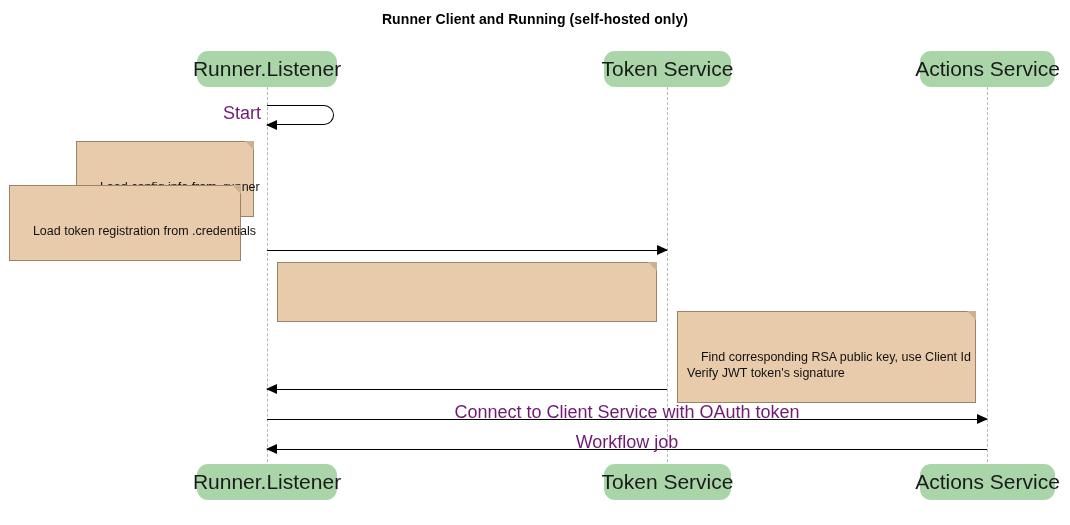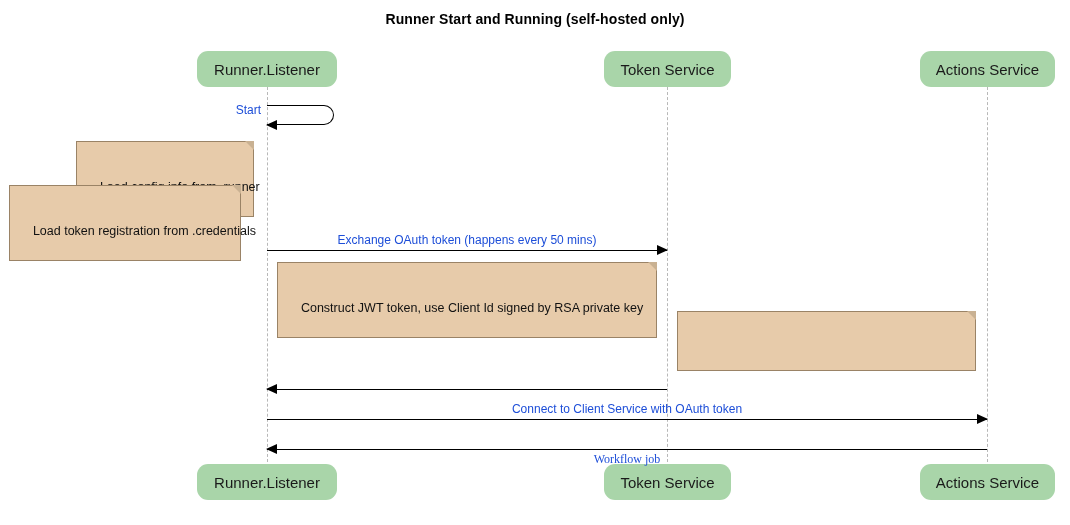--- a/index.html
+++ b/index.html
@@ -34,21 +34,21 @@
   }
   
   .participant {
     position: absolute;
     background: #a9d5a9;
     border-radius: 11px;
     display: flex;
     align-items: center;
     justify-content: center;
     color: #1a1a1a;
-    font-size: 15px;
+    font-size: 21px;
     height: 36px;
     white-space: nowrap;
   }
   
   .note {
     position: absolute;
     background: #e7cbaa;
     border: 1px solid #9a8366;
     color: #111111;
     font-size: 12.5px;
@@ -79,40 +79,40 @@
     border-bottom: 5.5px solid transparent;
     border-left: 11px solid #000000;
   }
   .arrowhead.left {
     border-top: 5.5px solid transparent;
     border-bottom: 5.5px solid transparent;
     border-right: 11px solid #000000;
   }
   .msg-label {
     position: absolute;
-    font-size: 12px;
-    color: #1d4ed8;
+    font-size: 18px;
+    color: #701a75;
     white-space: nowrap;
     text-align: center;
   }
   
   .selfloop {
     position: absolute;
     border: 1.6px solid #000000;
     border-left: none;
     border-radius: 0 14px 14px 0;
     background: transparent;
   }
 </style>
 </head>
 <body>
 
 <div id="diagram">
 
-  <div class="title">Runner Start and Running (self-hosted only)</div>
+  <div class="title">Runner Client and Running (self-hosted only)</div>
 
   <div class="lifeline" style="left:267px; top:87px; height:375px;"></div>
   <div class="lifeline" style="left:667px; top:87px; height:375px;"></div>
   <div class="lifeline" style="left:987px; top:87px; height:375px;"></div>
 
   <div class="participant" style="left:197px; top:51px; width:140px;">
     <span>Runner.Listener</span>
   </div>
   <div class="participant" style="left:604px; top:51px; width:127px;">
     <span>Token Service</span>
@@ -140,35 +140,35 @@
     <span>Load config info from .runner</span>
   </div>
 
   <div class="note" style="left:9px; top:185px; width:232px;">
     <span class="fold"></span>
     <span>Load token registration from .credentials</span>
   </div>
 
   <div class="msg" style="left:267px; top:250px; width:400px;"></div>
   <div class="arrowhead right" style="left:657px; top:244.5px;"></div>
-  <div class="msg-label" style="left:267px; top:233px; width:400px;">Exchange OAuth token (happens every 50 mins)</div>
 
   <div class="note" style="left:277px; top:262px; width:380px;">
     <span class="fold"></span>
-    <span>Construct JWT token, use Client Id signed by RSA private key</span>
   </div>
 
   <div class="note" style="left:677px; top:311px; width:299px;">
     <span class="fold"></span>
+    <span>Find corresponding RSA public key, use Client Id
+Verify JWT token's signature</span>
   </div>
 
   <div class="msg" style="left:267px; top:389px; width:400px;"></div>
   <div class="arrowhead left" style="left:266px; top:383.5px;"></div>
 
   <div class="msg" style="left:267px; top:419px; width:720px;"></div>
   <div class="arrowhead right" style="left:977px; top:413.5px;"></div>
   <div class="msg-label" style="left:267px; top:402px; width:720px;">Connect to Client Service with OAuth token</div>
 
   <div class="msg" style="left:267px; top:449px; width:720px;"></div>
   <div class="arrowhead left" style="left:266px; top:443.5px;"></div>
-  <div class="msg-label" style="left:267px; top:452px; width:720px;font-family:Liberation Serif, serif;">Workflow job</div>
+  <div class="msg-label" style="left:267px; top:432px; width:720px;">Workflow job</div>
 
 </div>
 
 </body></html>

